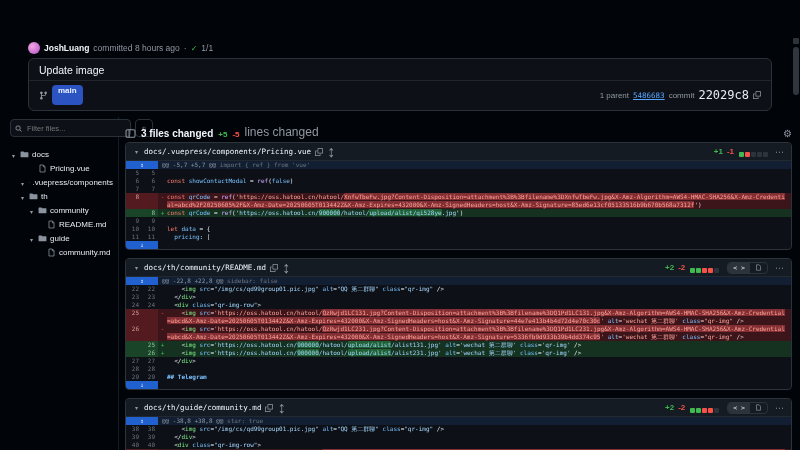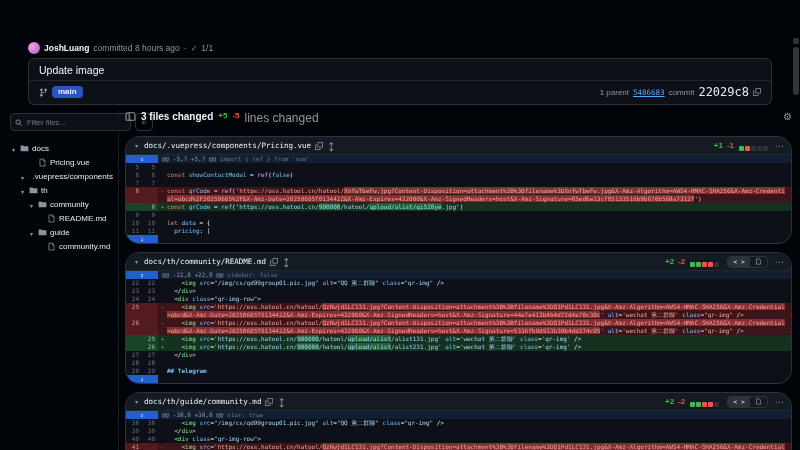--- a/index.html
+++ b/index.html
@@ -6,48 +6,48 @@
     font-family:"Liberation Sans",sans-serif;color:#e6edf3;}
   .page{position:relative;width:800px;height:450px;}
   
   .meta-row{display:flex;align-items:center;gap:4px;padding:6px 0 4px 28px;font-size:8.5px;color:#9198a1;margin-top:36px;}
   .avatar{width:12px;height:12px;border-radius:50%;background:radial-gradient(circle at 35% 35%,#f2a7e0,#b24fc8);display:inline-block;flex:0 0 auto;}
   .author{color:#f0f6fc;font-weight:700;}
   .check{color:#3fb950;font-size:8px;}
   .commit-box{margin:0 28px;border:1px solid #2a3139;border-radius:6px;background:#0d1117;}
   .commit-title{padding:5px 10px 4px;font-size:10.5px;font-weight:400;color:#f0f6fc;border-bottom:1px solid #21262d;}
   .commit-sub{display:flex;align-items:center;gap:4px;padding:4px 10px 5px;font-size:8px;color:#9198a1;}
-  .branch-chip{background:#2b53c1;color:#e8f0ff;border-radius:4px;padding:1px 6px 2px;font-size:8px;font-weight:600;}
+  .branch-chip{background:#2b53c1;color:#e8f0ff;border-radius:4px;padding:1px 6px 10px;font-size:8px;font-weight:600;}
   .sub-spacer{flex:1;}
   .sha-link{color:#58a6ff;text-decoration:underline;font-family:"DejaVu Sans Mono",monospace;font-size:7.5px;cursor:pointer;}
   .sha-plain{color:#e6edf3;font-family:"DejaVu Sans Mono",monospace;font-size:12px;}
   .icon-btn{background:none;border:none;padding:0;color:#9198a1;cursor:pointer;display:inline-flex;align-items:center;}
   
   .content{display:flex;margin-top:6px;height:388px;}
   .sidebar{width:119px;flex:0 0 auto;padding:2px 5px 0 10px;box-sizing:border-box;border-right:1px solid #161c23;}
   .filter-row{display:flex;gap:4px;align-items:center;}
   .filter-box{flex:1;display:flex;align-items:center;gap:3px;border:1px solid #2a3139;border-radius:4px;height:16px;padding:0 4px;background:#0d1117;}
   .filter-box input{flex:1;min-width:0;background:transparent;border:none;outline:none;color:#9198a1;font-size:7.5px;font-family:"Liberation Sans",sans-serif;}
   .side-btn{width:18px;height:18px;border:1px solid #2a3139;border-radius:4px;background:transparent;display:flex;align-items:center;justify-content:center;cursor:pointer;}
   .tree{margin-top:8px;}
   .tree-item{display:flex;align-items:flex-end;gap:3px;height:14px;font-size:8px;color:#e6edf3;cursor:pointer;white-space:nowrap;}
   .chev{color:#9198a1;font-size:6px;width:7px;text-align:center;flex:0 0 auto;}
   
   .main{flex:1;min-width:0;padding:0 8px 0 6px;overflow:hidden;}
-  .toolbar{display:flex;align-items:flex-start;gap:5px;height:22px;margin-bottom:3px;}
+  .toolbar{display:flex;align-items:flex-end;gap:5px;height:22px;margin-bottom:3px;}
   .files-changed{font-size:10px;font-weight:700;color:#f0f6fc;}
   .stat-add{color:#3fb950;font-size:8px;font-weight:700;}
   .stat-del{color:#f85149;font-size:8px;font-weight:700;}
   .lines-label{color:#9198a1;font-size:12px;}
   .toolbar .grow{flex:1;}
   .search-box{display:flex;align-items:center;gap:4px;width:152px;height:16px;border:1px solid #2a3139;border-radius:5px;padding:0 6px;background:#0d1117;}
   .search-box input{flex:1;min-width:0;background:transparent;border:none;outline:none;color:#9198a1;font-size:7.5px;font-family:"Liberation Sans",sans-serif;}
   .gear{font-size:10px;color:#9198a1;}
   
-  .file-card{border:1px solid #2c333b;border-radius:14px;background:#0d1117;margin-bottom:8px;overflow:hidden;}
+  .file-card{border:1px solid #2c333b;border-radius:4px;background:#0d1117;margin-bottom:8px;overflow:hidden;}
   .file-head{display:flex;align-items:center;gap:4px;height:17px;padding:0 7px;background:#151b23;border-bottom:1px solid #232930;}
   .file-path{font-family:"DejaVu Sans Mono",monospace;font-size:7.5px;color:#f0f6fc;cursor:pointer;}
   .file-head .grow{flex:1;}
   .sq{display:inline-block;width:5px;height:5px;border-radius:1px;margin-left:1px;}
   .sq.add{background:#3fb950;}.sq.del{background:#f85149;}.sq.neutral{background:#2d333b;}
   .toggle-group{display:flex;border:1px solid #2c333b;border-radius:4px;overflow:hidden;margin-left:4px;}
   .seg{padding:1px 5px;font-size:6.5px;color:#9198a1;cursor:pointer;font-family:"DejaVu Sans Mono",monospace;}
   .seg.active{background:#2d333b;color:#f0f6fc;}
   .kebab{color:#9198a1;font-size:9px;margin-left:3px;}
   

